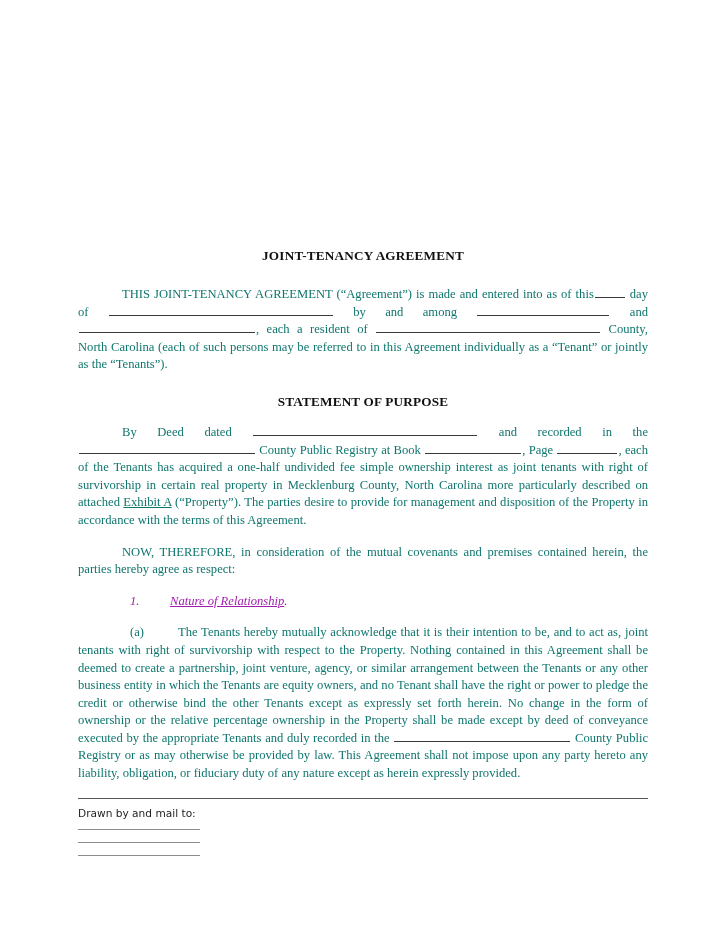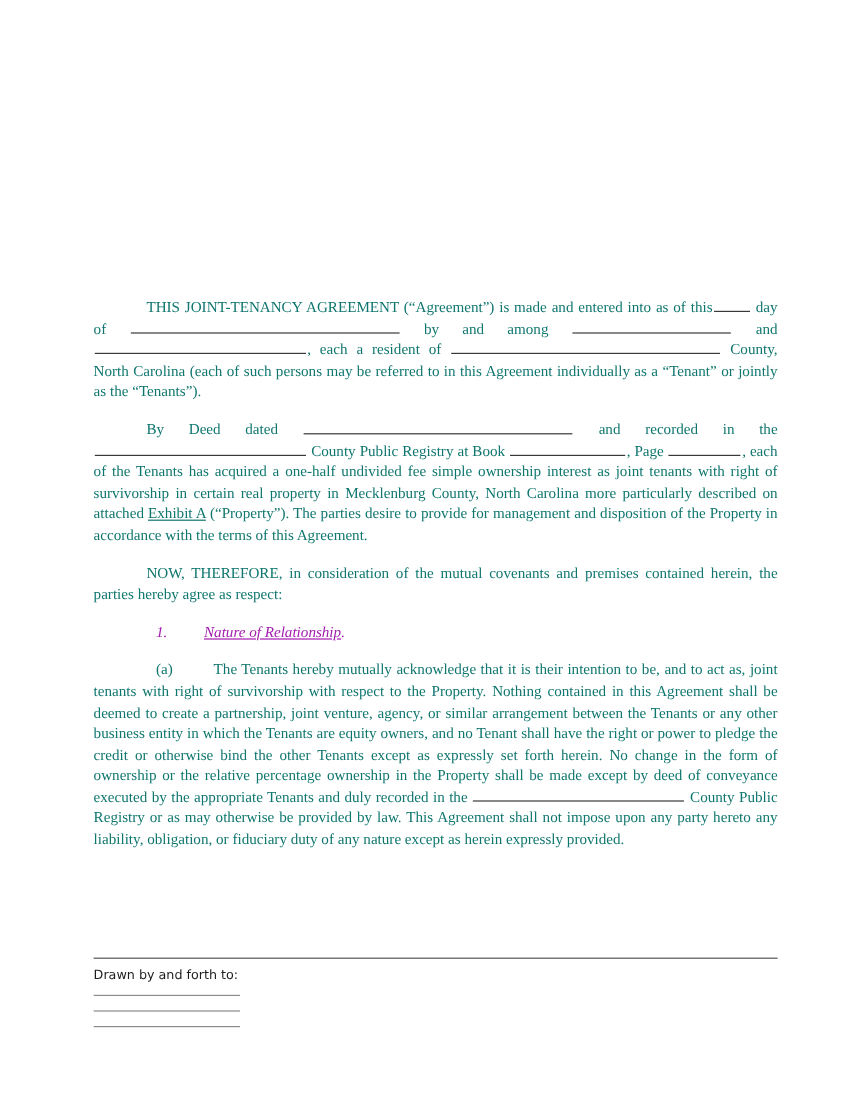--- a/index.html
+++ b/index.html
@@ -130,35 +130,37 @@
     margin: 0 0 12px 0;
   }
 </style>
 </head>
 <body>
 
 <div id="page">
 
   <div id="doc-body">
 
+    <div class="doc-title">JOINT-TENANCY AGREEMENT</div>
 
     <p class="para indent"><span>THIS JOINT-TENANCY AGREEMENT (“Agreement”) is made and entered into as of this</span><span class="blank b-xs"></span> <span>day of</span> <span class="blank b-xxl"></span> <span>by and among</span> <span class="blank b-lg"></span> <span>and</span> <span class="blank b-xl"></span><span>, each a resident of</span> <span class="blank b-xxl"></span> <span>County, North Carolina (each of such persons may be referred to in this Agreement individually as a “Tenant” or jointly as the “Tenants”).</span></p>
 
+    <div class="section-heading">STATEMENT OF PURPOSE</div>
 
     <p class="para indent"><span>By Deed dated</span> <span class="blank b-xxl"></span> <span>and recorded in the</span> <span class="blank b-xl"></span> <span>County Public Registry at Book</span> <span class="blank b-md"></span><span>, Page</span> <span class="blank b-sm"></span><span>, each of the Tenants has acquired a one-half undivided fee simple ownership interest as joint tenants with right of survivorship in certain real property in Mecklenburg County, North Carolina more particularly described on attached</span> <span class="u">Exhibit A</span> <span>(“Property”). The parties desire to provide for management and disposition of the Property in accordance with the terms of this Agreement.</span></p>
 
     <p class="para indent">NOW, THEREFORE, in consideration of the mutual covenants and premises contained herein, the parties hereby agree as respect:</p>
 
     <div class="clause-line"><span class="clause-num">1.</span><span class="u">Nature of Relationship</span><span>.</span></div>
 
     <p class="para"><span class="sub-marker">(a)</span><span>The Tenants hereby mutually acknowledge that it is their intention to be, and to act as, joint tenants with right of survivorship with respect to the Property. Nothing contained in this Agreement shall be deemed to create a partnership, joint venture, agency, or similar arrangement between the Tenants or any other business entity in which the Tenants are equity owners, and no Tenant shall have the right or power to pledge the credit or otherwise bind the other Tenants except as expressly set forth herein. No change in the form of ownership or the relative percentage ownership in the Property shall be made except by deed of conveyance executed by the appropriate Tenants and duly recorded in the</span> <span class="blank b-xl"></span> <span>County Public Registry or as may otherwise be provided by law. This Agreement shall not impose upon any party hereto any liability, obligation, or fiduciary duty of any nature except as herein expressly provided.</span></p>
 
   </div>
 
   <div id="footer-block">
     <hr class="footer-rule">
-    <div class="footer-label">Drawn by and forth to:</div>
+    <div class="footer-label">Drawn by and mail to:</div>
     <div class="sig-line"></div>
     <div class="sig-line"></div>
     <div class="sig-line"></div>
   </div>
 
 </div>
 
 </body></html>

